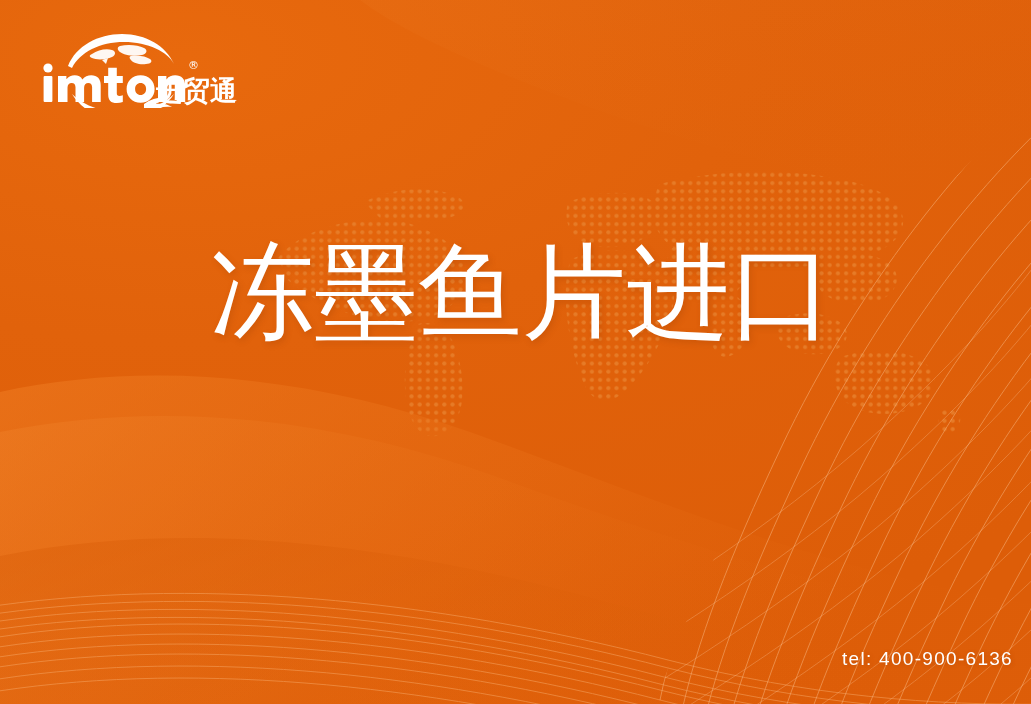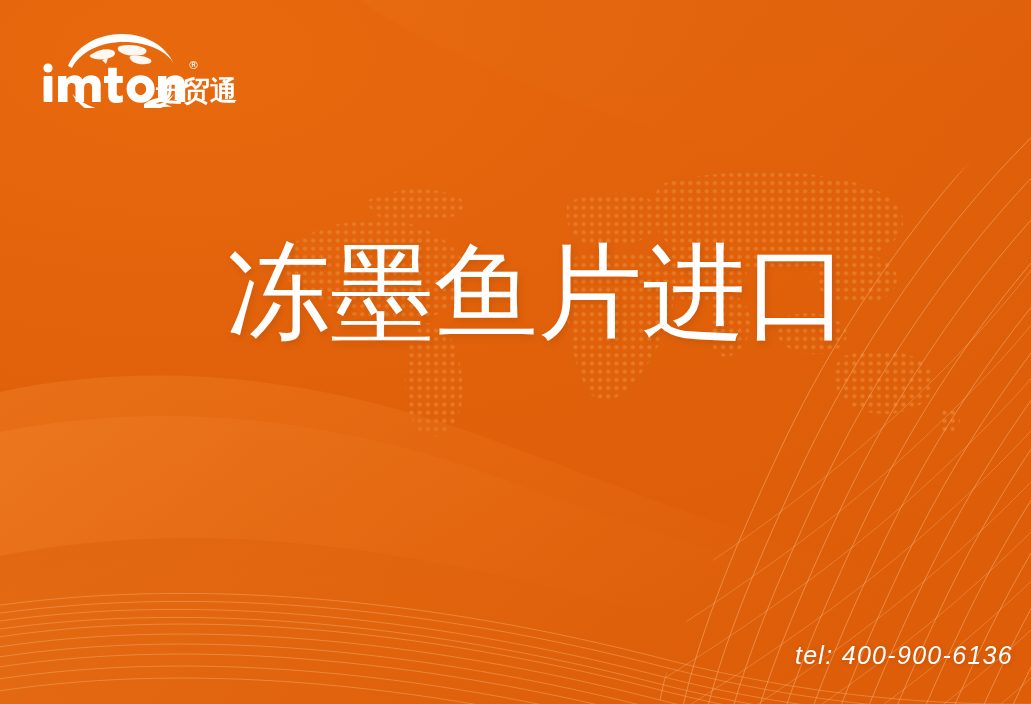--- a/index.html
+++ b/index.html
@@ -66,34 +66,32 @@
   }
   .headline-line {
     color: #ffffff;
     font-size: 104px;
     line-height: 128px;
     letter-spacing: 0px;
     white-space: nowrap;
     font-weight: 400;
     text-shadow: 2px 3px 6px rgba(140, 55, 0, 0.22);
     font-family: "DejaVu Sans", "Liberation Sans", sans-serif;
-    text-align: right;
   }
 
   
   .phone {
     position: absolute;
     right: 18px;
     bottom: 34px;
     color: #ffffff;
-    font-size: 25px;
+    font-size: 19px;
     letter-spacing: 1.3px;
     white-space: nowrap;
     text-shadow: 1px 1px 4px rgba(140, 55, 0, 0.28);
-    font-style: italic;
   }
 </style>
 </head>
 <body>
 
 <div class="banner">
 
   <div class="bg-base"></div>
 
   <svg class="bg-dots" viewBox="0 0 700 300" preserveAspectRatio="none" aria-hidden="true">

